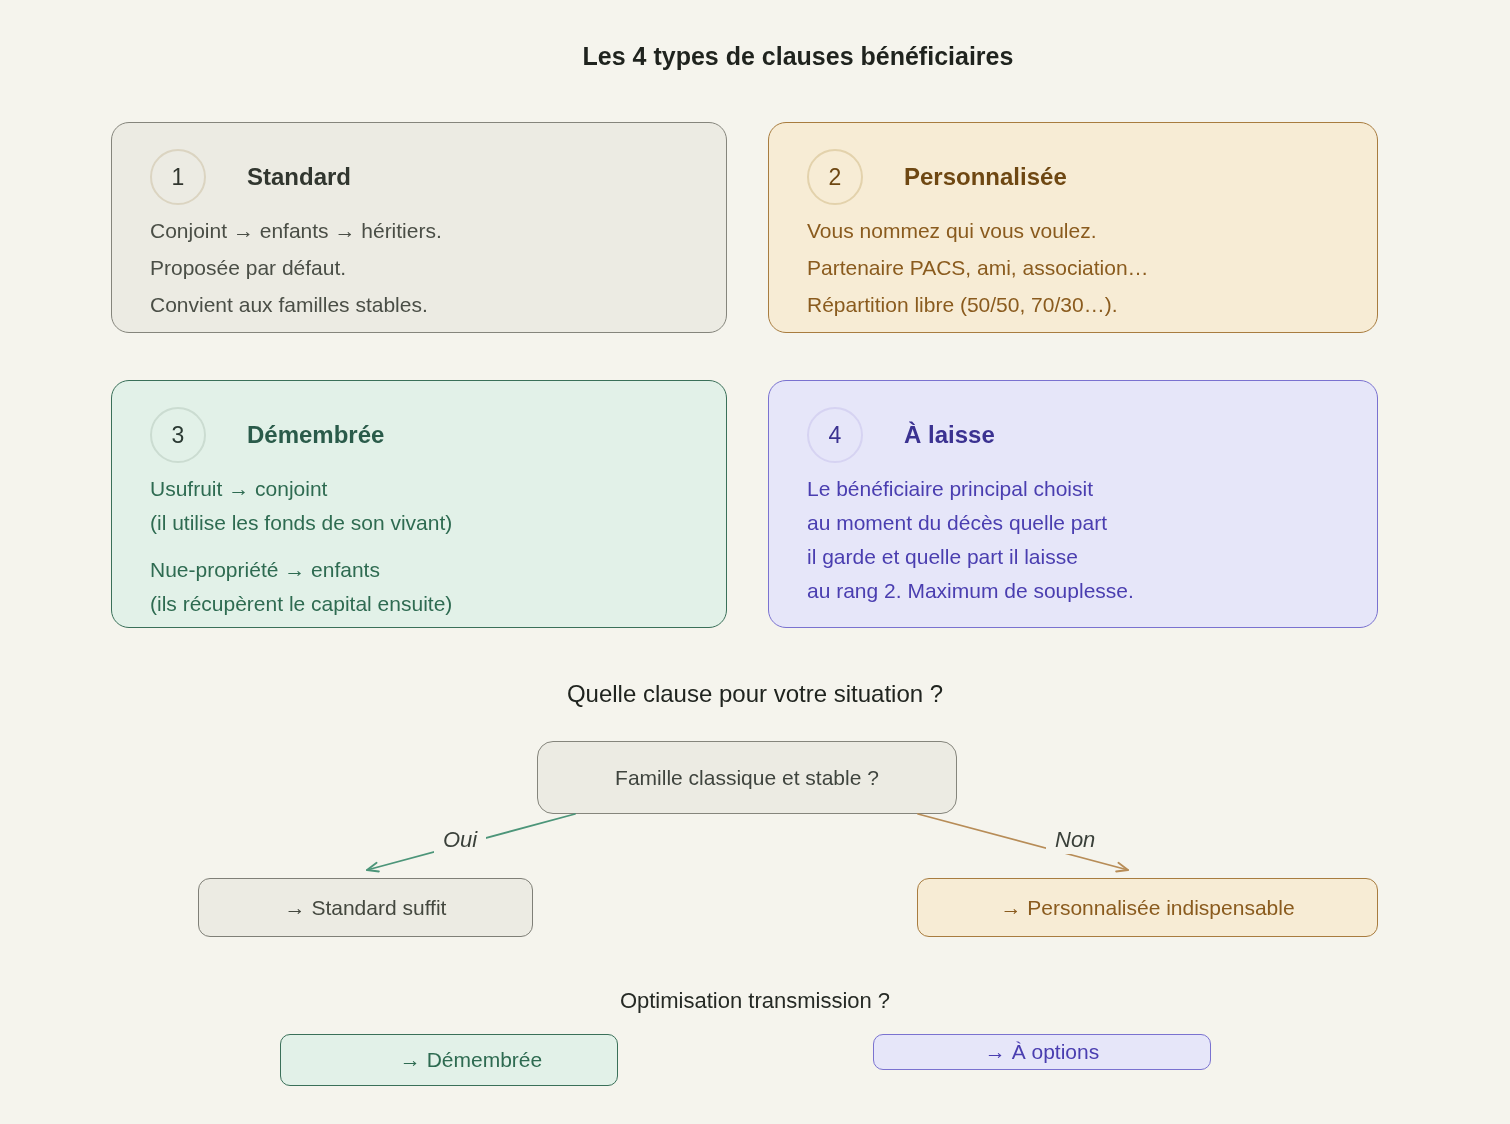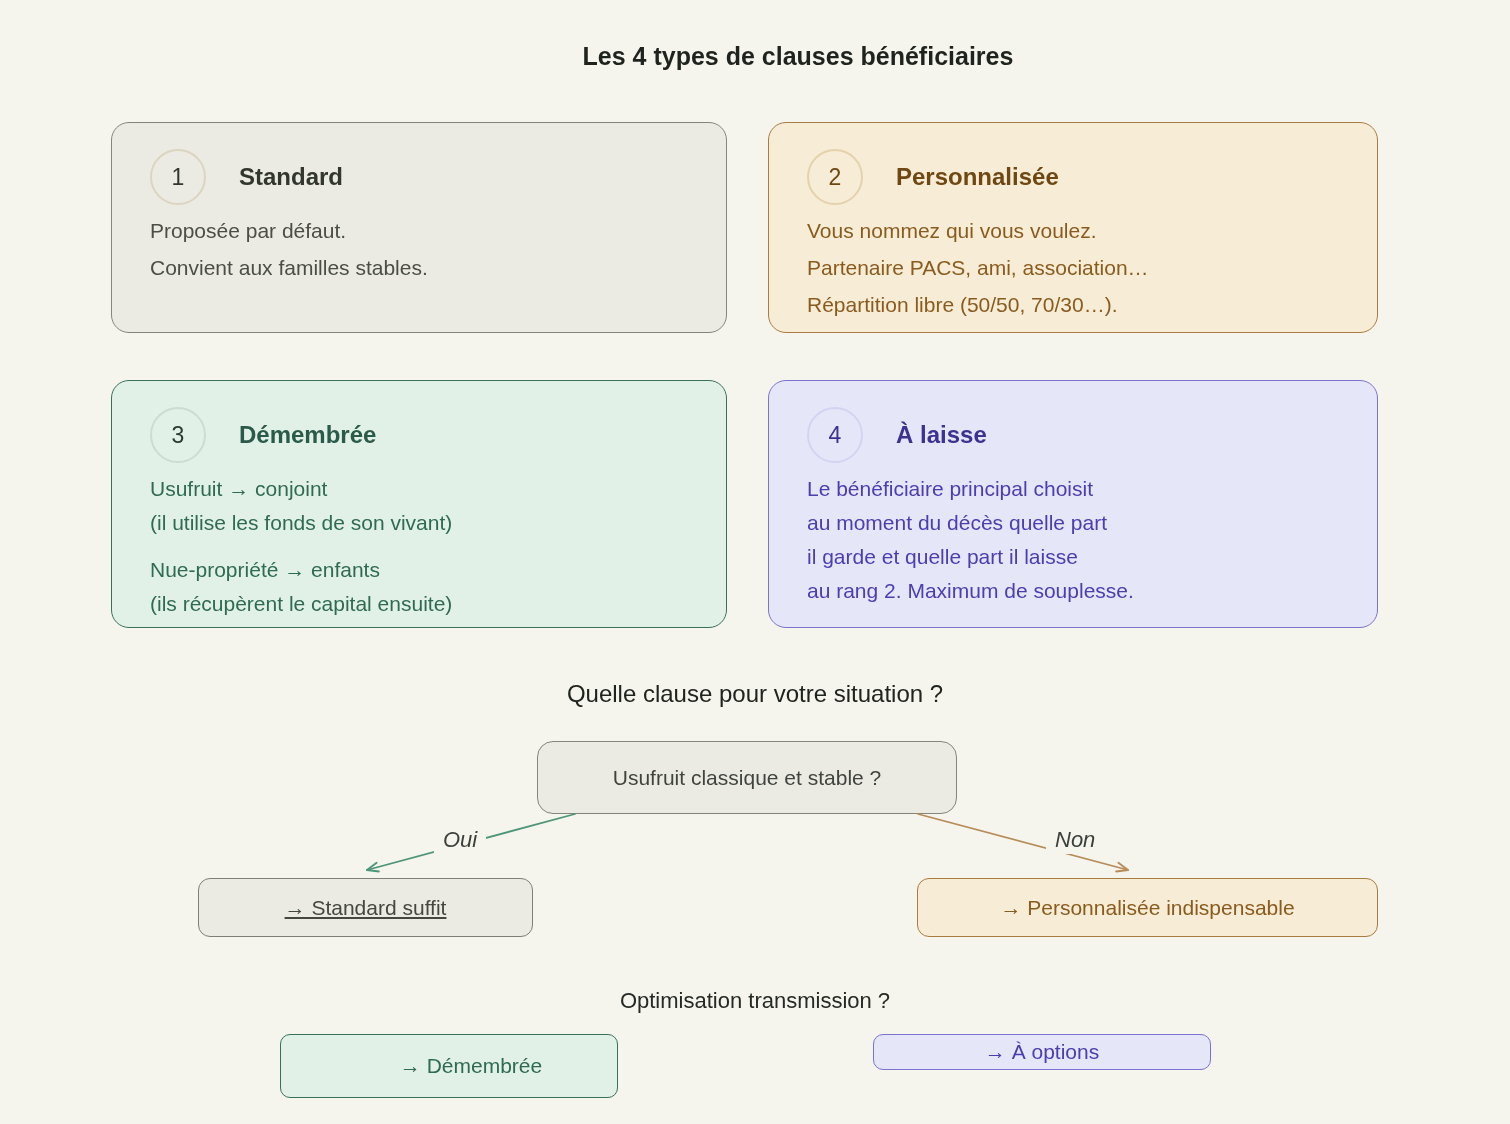--- a/index.html
+++ b/index.html
@@ -31,21 +31,21 @@
   }
   .card-head{display:flex;align-items:center;gap:25px;height:56px;}
   .badge{
     width:56px;height:56px;border-radius:50%;
     box-sizing:border-box;
     border:2px solid;
     display:flex;align-items:center;justify-content:center;
     font-size:23px;font-weight:400;
     flex:0 0 auto;
   }
-  .card-title{font-size:24px;font-weight:700;margin:8px;}
+  .card-title{font-size:24px;font-weight:700;margin:16px;}
   .card-body{margin-top:9px;font-size:21px;line-height:34px;}
   .card-body p{margin:0 0 3px 0;}
   .card-body p.gap{margin-top:13px;}
   .c-standard{background:#ecebe3;border-color:#85857c;color:#4a4e46;}
   .c-standard .card-title{color:#31362f;}
   .c-standard .badge{border-color:#dbd4c1;color:#31362f;}
   .c-perso{background:#f7ecd5;border-color:#a87c3f;color:#8a5b1e;}
   .c-perso .card-title{color:#6e4712;}
   .c-perso .badge{border-color:#e3d2ac;color:#6e4712;}
   .c-demembree{background:#e2f1e8;border-color:#3a7059;color:#2e6b51;}
@@ -70,29 +70,28 @@
   }
   .node-root{
     left:537px;top:741px;width:420px;height:73px;
     background:#ecebe3;border-color:#85857c;color:#3f443e;
     border-radius:16px;
   }
   .node-standard{
     left:198px;top:878px;width:335px;height:59px;
     background:#ecebe3;border-color:#7f7f77;color:#44483f;
     border-radius:12px;
-    text-decoration:underline;
   }
   .node-perso{
     left:917px;top:878px;width:461px;height:59px;
     background:#f7ecd5;border-color:#a87c3f;color:#8a5b1e;
     border-radius:12px;
   }
   .node-demembree{
-    left:280px;top:1034px;width:338px;height:64px;
+    left:280px;top:1034px;width:338px;height:52px;
     background:#e2f1e8;border-color:#3a7059;color:#2e6b51;
     border-radius:10px;
     padding-left:44px;
   }
   .node-options{
     left:873px;top:1034px;width:338px;height:36px;
     background:#e6e6f9;border-color:#7a72d0;color:#4a3eb0;
     border-radius:10px;
   }
   .connectors{
@@ -122,20 +121,21 @@
   <h1 class="page-title">Les 4 types de clauses bénéficiaires</h1>
 
   <section class="card c-standard" style="left:111px;top:122px;width:616px;height:211px">
     <div class="card-head">
       <div class="badge">
         <span>1</span>
       </div>
       <h2 class="card-title">Standard</h2>
     </div>
     <div class="card-body">
+      <p><span>Conjoint → enfants → héritiers.</span></p>
       <p><span>Proposée par défaut.</span></p>
       <p><span>Convient aux familles stables.</span></p>
     </div>
   </section>
 
   <section class="card c-perso" style="left:768px;top:122px;width:610px;height:211px">
     <div class="card-head">
       <div class="badge">
         <span>2</span>
       </div>
@@ -180,21 +180,21 @@
         <span>au moment du décès quelle part</span><br>
         <span>il garde et quelle part il laisse</span><br>
         <span>au rang 2. Maximum de souplesse.</span>
       </p>
     </div>
   </section>
 
   <h2 class="section-title">Quelle clause pour votre situation ?</h2>
 
   <div class="node node-root">
-    <span>Usufruit classique et stable ?</span>
+    <span>Famille classique et stable ?</span>
   </div>
 
   <div class="connectors">
     <svg width="1510" height="80" viewBox="0 0 1510 80">
       <g fill="none" stroke-width="1.8" stroke-linecap="round" stroke-linejoin="round">
         <line x1="575" y1="8" x2="367" y2="64" stroke="#4c9579"></line>
         <polyline points="378.9,65.5 367,64 376.6,56.8" stroke="#4c9579"></polyline>
         <line x1="918" y1="8" x2="1128" y2="64" stroke="#b78c57"></line>
         <polyline points="1118.4,56.8 1128,64 1116.1,65.5" stroke="#b78c57"></polyline>
       </g>

